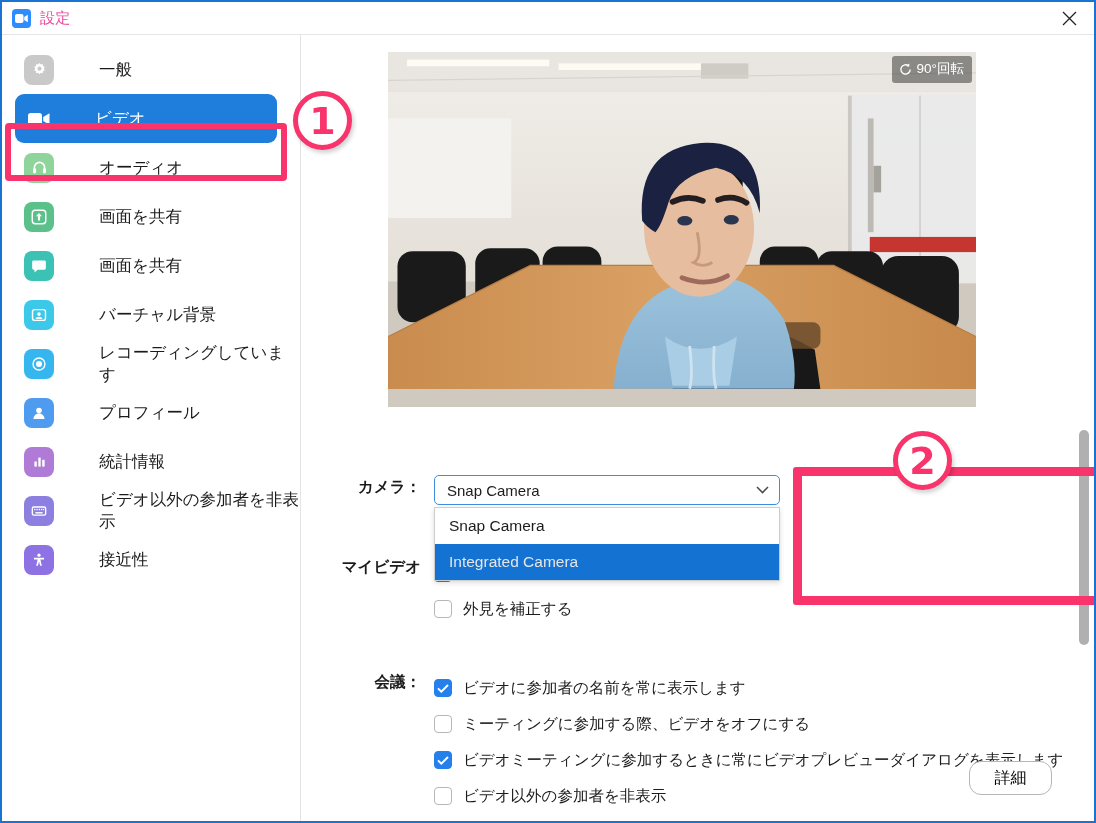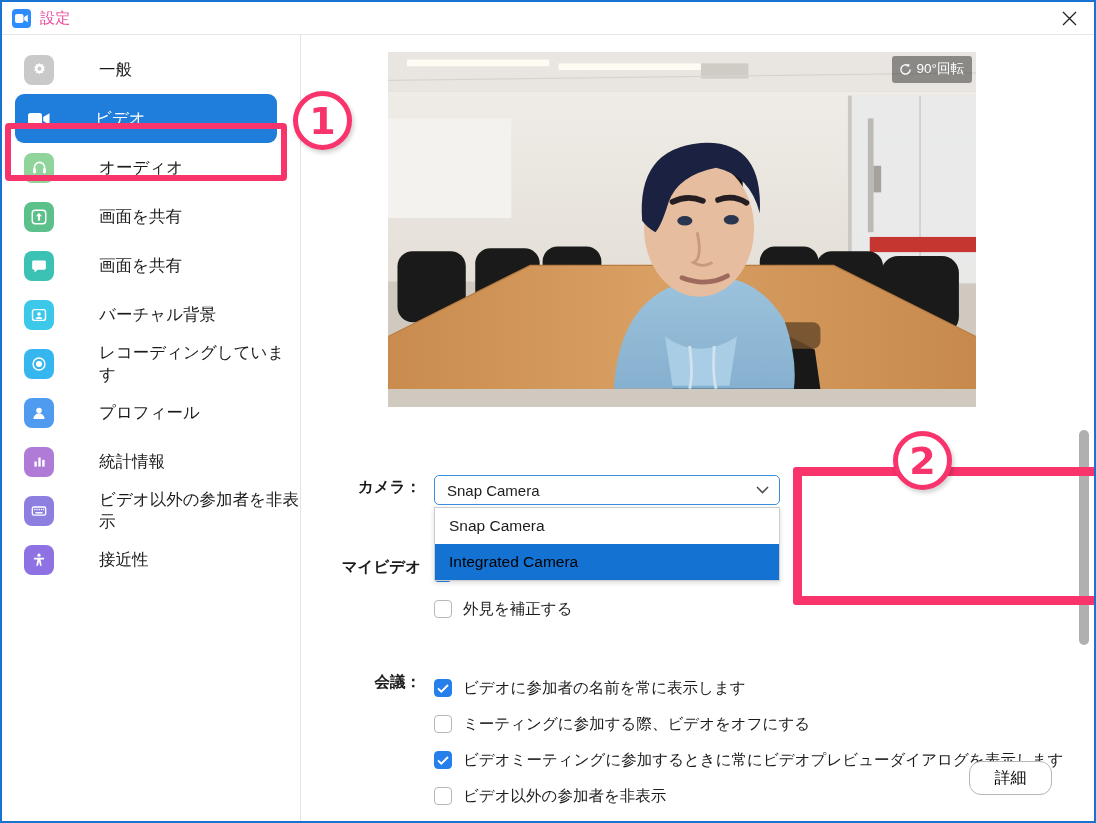--- a/index.html
+++ b/index.html
@@ -200,21 +200,21 @@
     box-shadow: 0 2px 5px rgba(0,0,0,.14);
   }
   .dd-item {
     height: 36px;
     display: flex; align-items: center;
     padding-left: 14px;
     font-size: 15.5px;
     color: #1c1c1c;
     cursor: pointer;
   }
-  .dd-item.sel { background: #1472d3; color: #000000; }
+  .dd-item.sel { background: #1472d3; color: #e5e5e5; }
 
   
   .hl-dropdown {
     position: absolute;
     left: 492px; top: 432px;
     width: 388px; height: 138px;
     border: 9px solid #f9336b;
     border-radius: 3px;
     pointer-events: none;
     z-index: 30;

